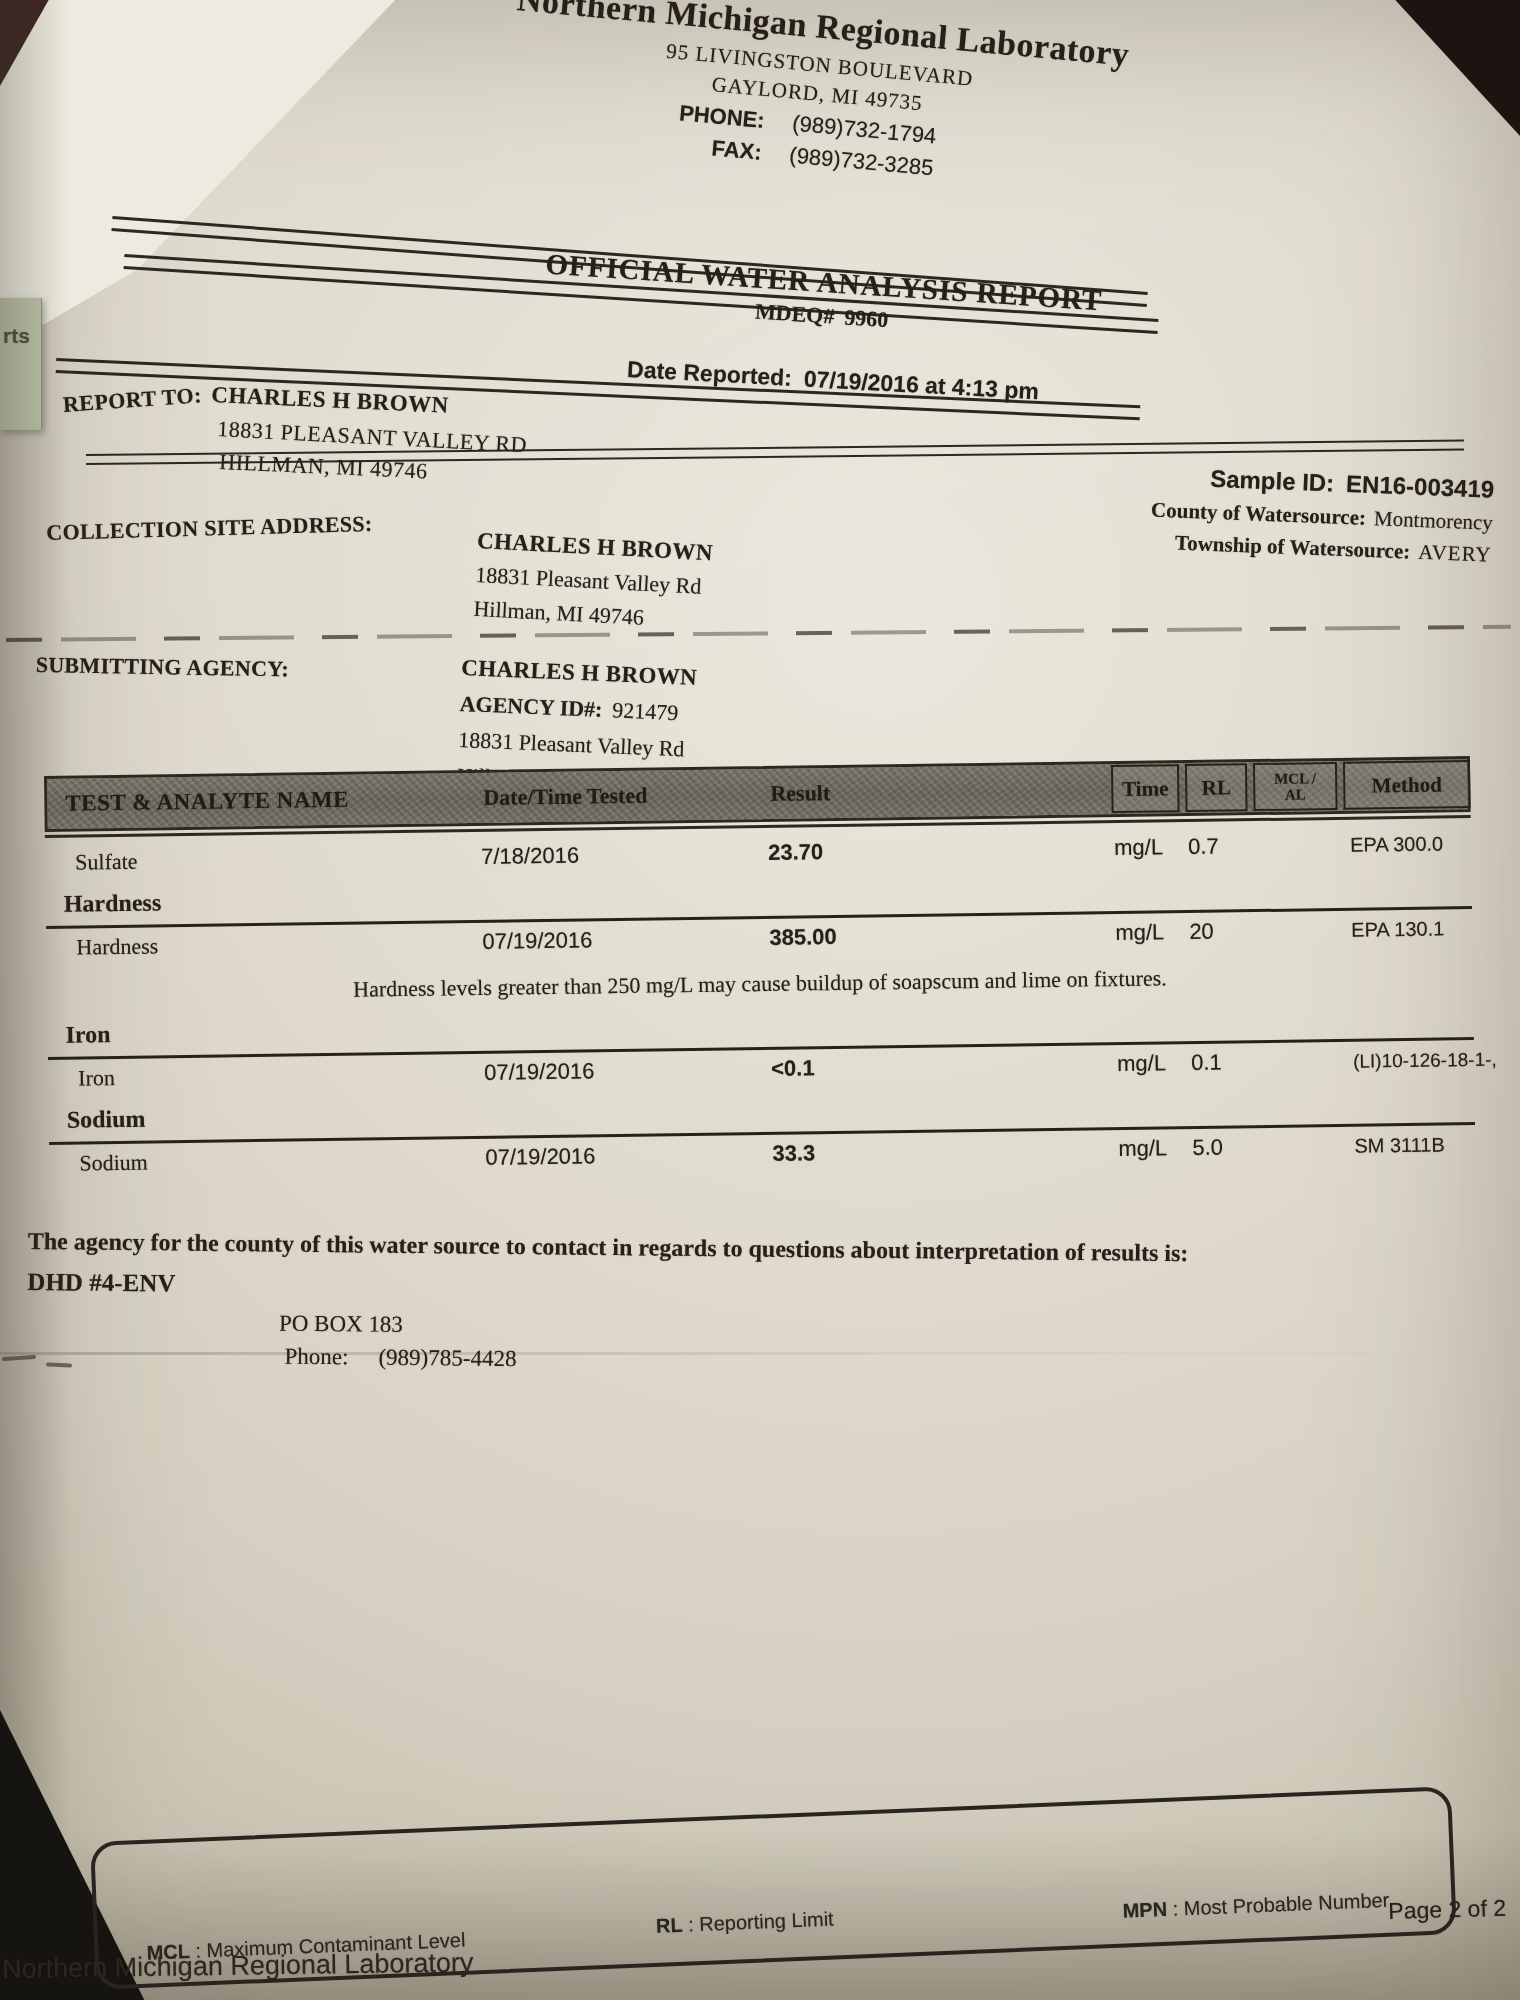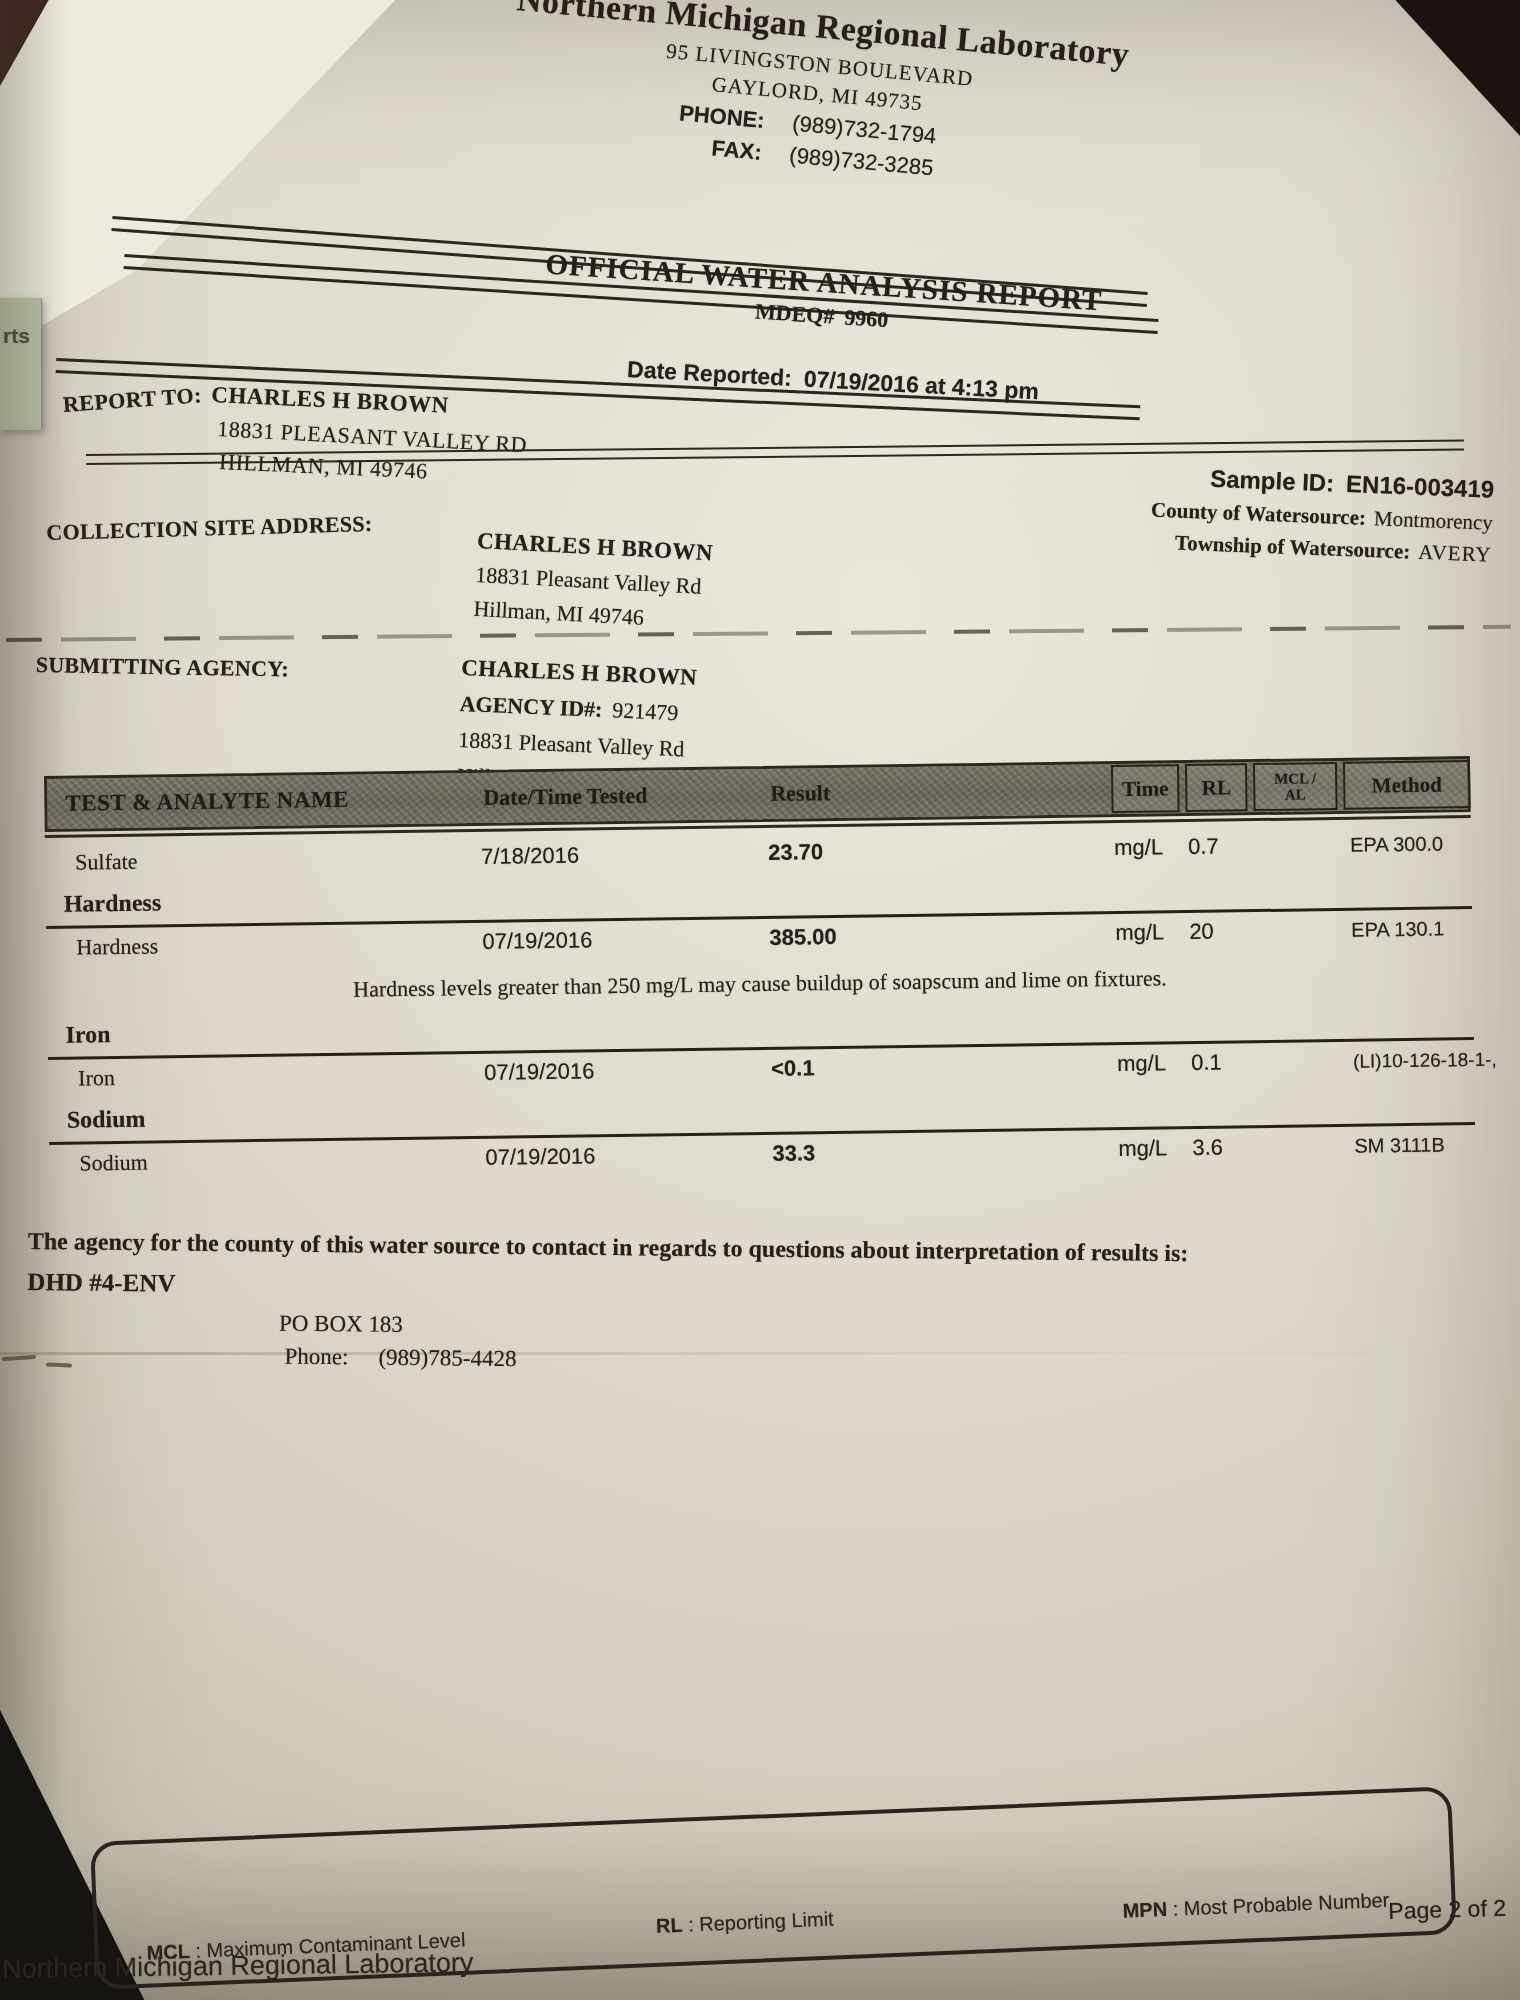--- a/index.html
+++ b/index.html
@@ -273,21 +273,21 @@
         <div class="c7">(LI)10-126-18-1-,</div>
       </div>
 
       <div class="sec-hd">Sodium</div>
       <div class="sec-rule"></div>
       <div class="tcols trow">
         <div class="c1">Sodium</div>
         <div class="c2">07/19/2016</div>
         <div class="c3">33.3</div>
         <div class="c4">mg/L</div>
-        <div class="c5">3.6</div>
+        <div class="c5">5.0</div>
         <div class="c6"></div>
         <div class="c7">SM 3111B</div>
       </div>
     </div>
 
     <div class="abs agency">
       <div class="intro">The agency for the county of this water source to contact in regards to questions about interpretation of results is:</div>
       <div class="nm">DHD #4-ENV</div>
       <div class="po">PO BOX 183</div>
       <div class="phn">

